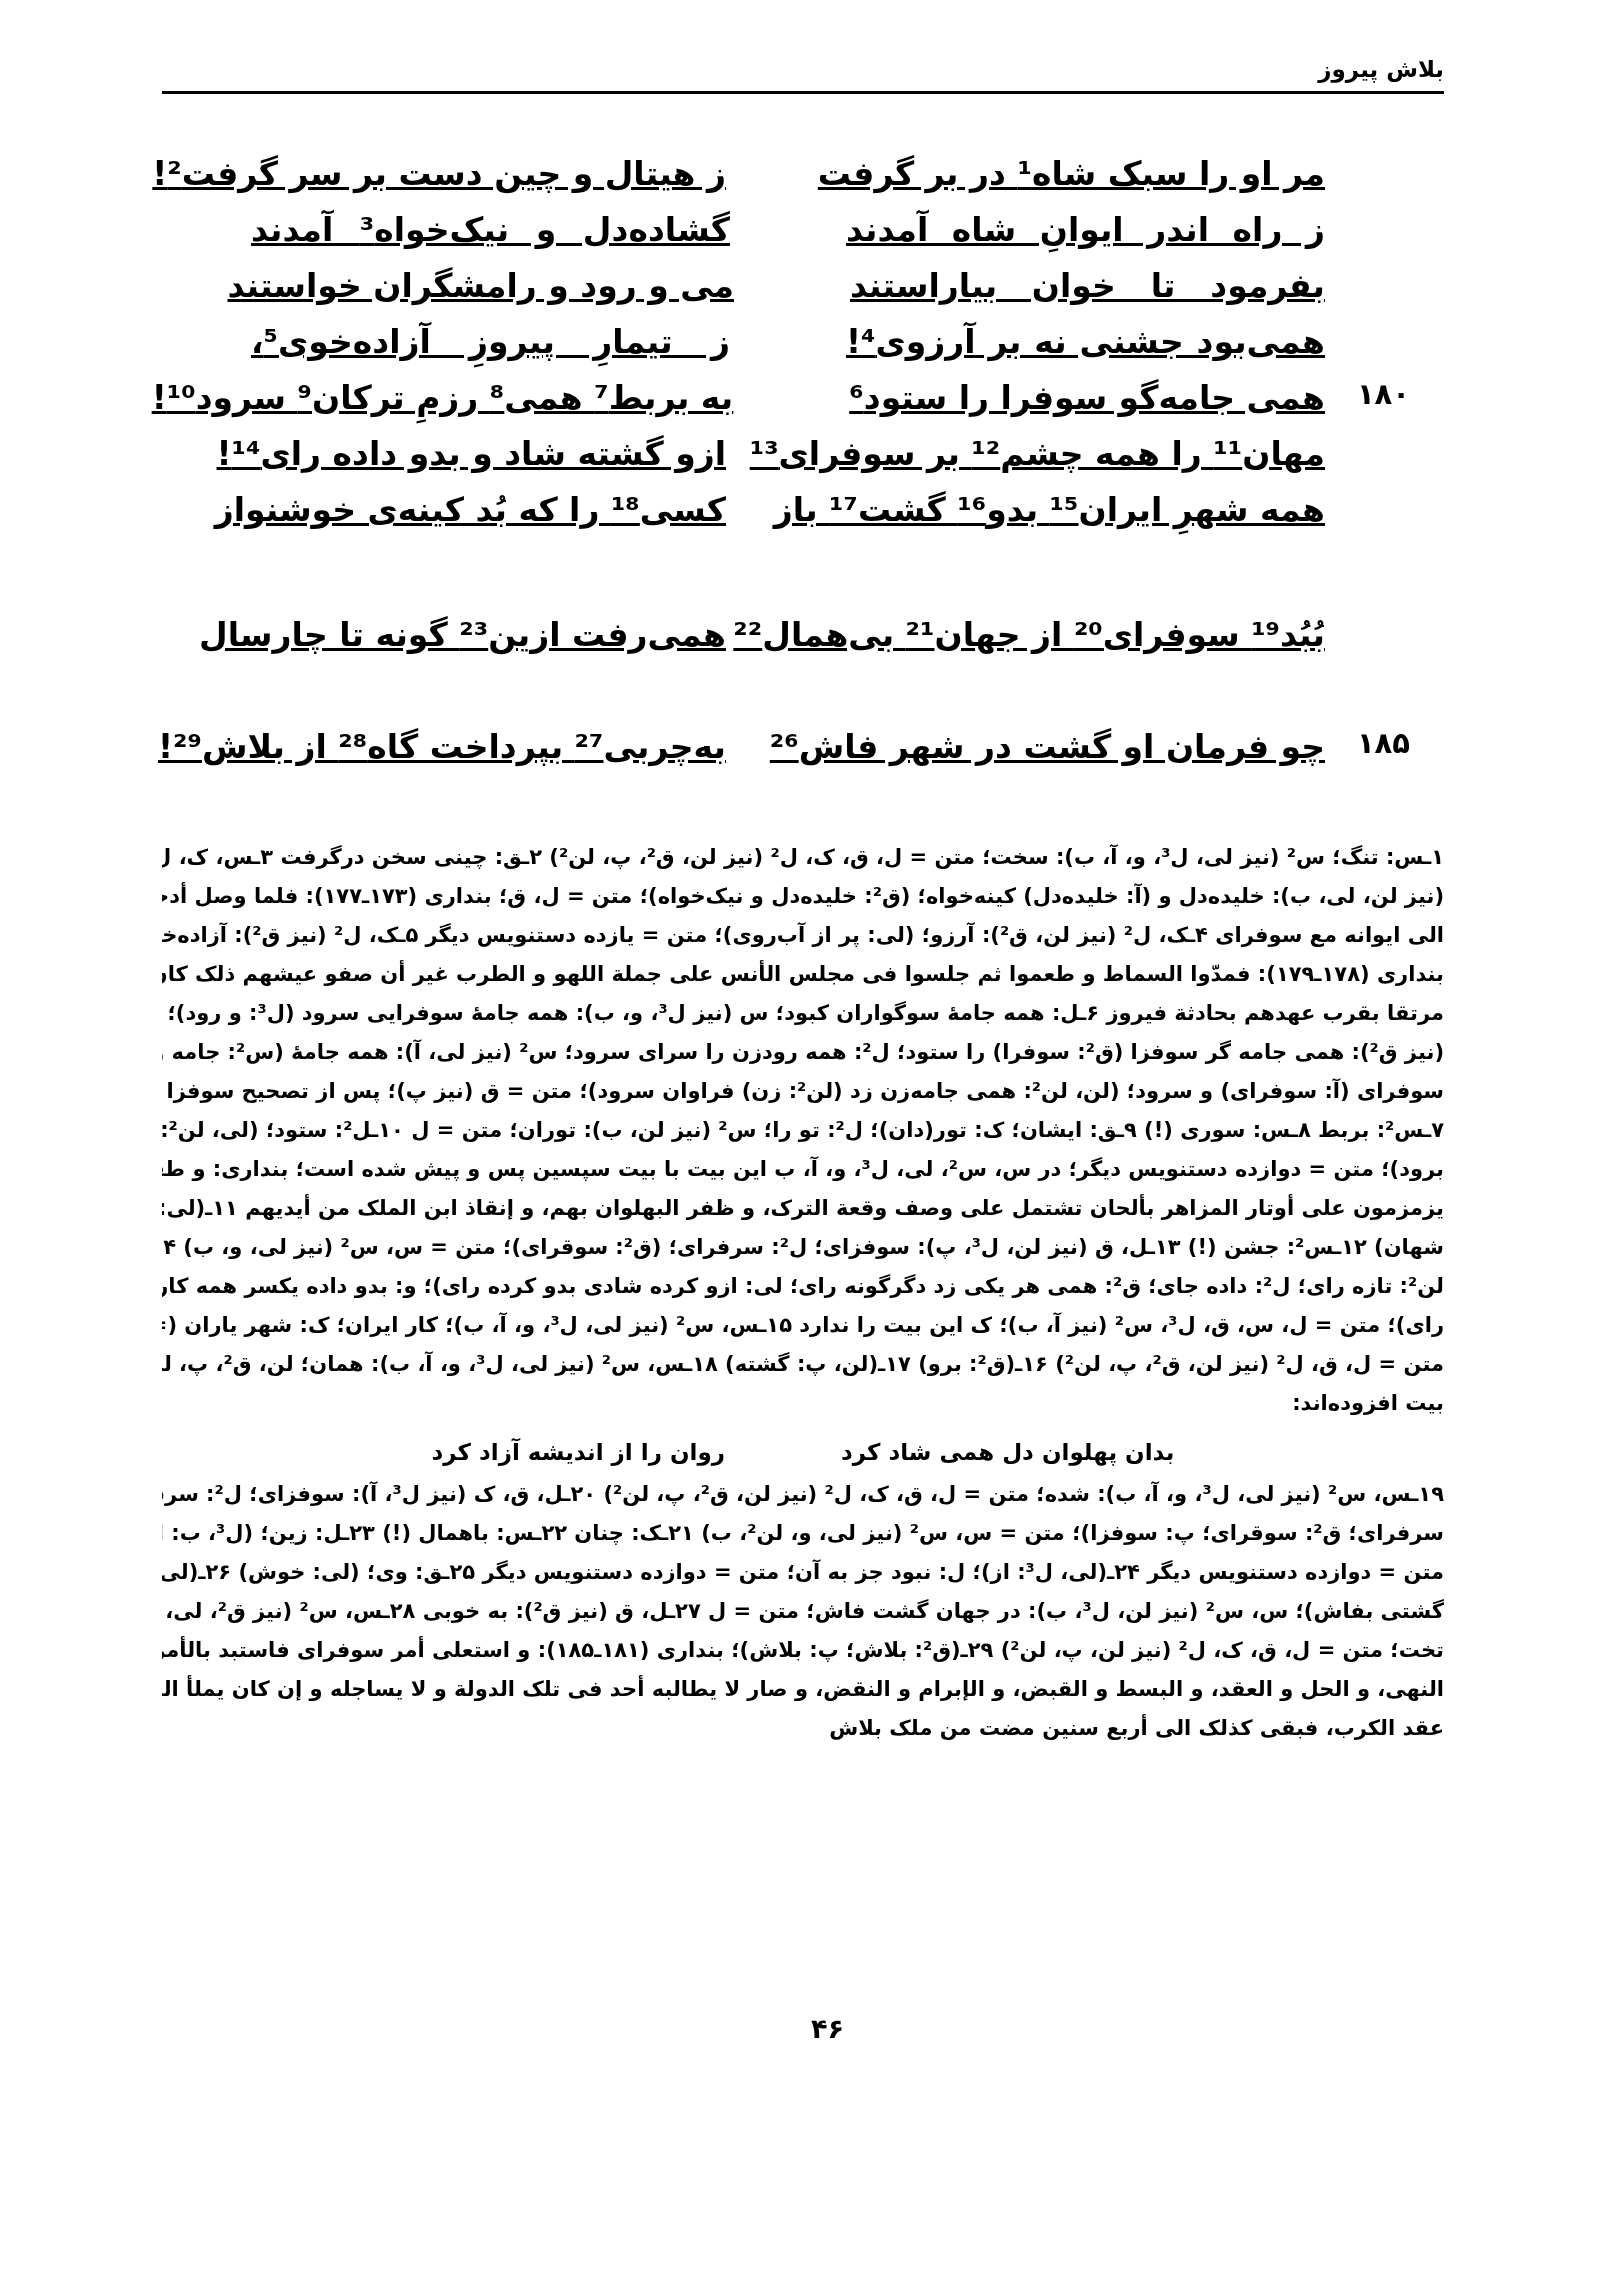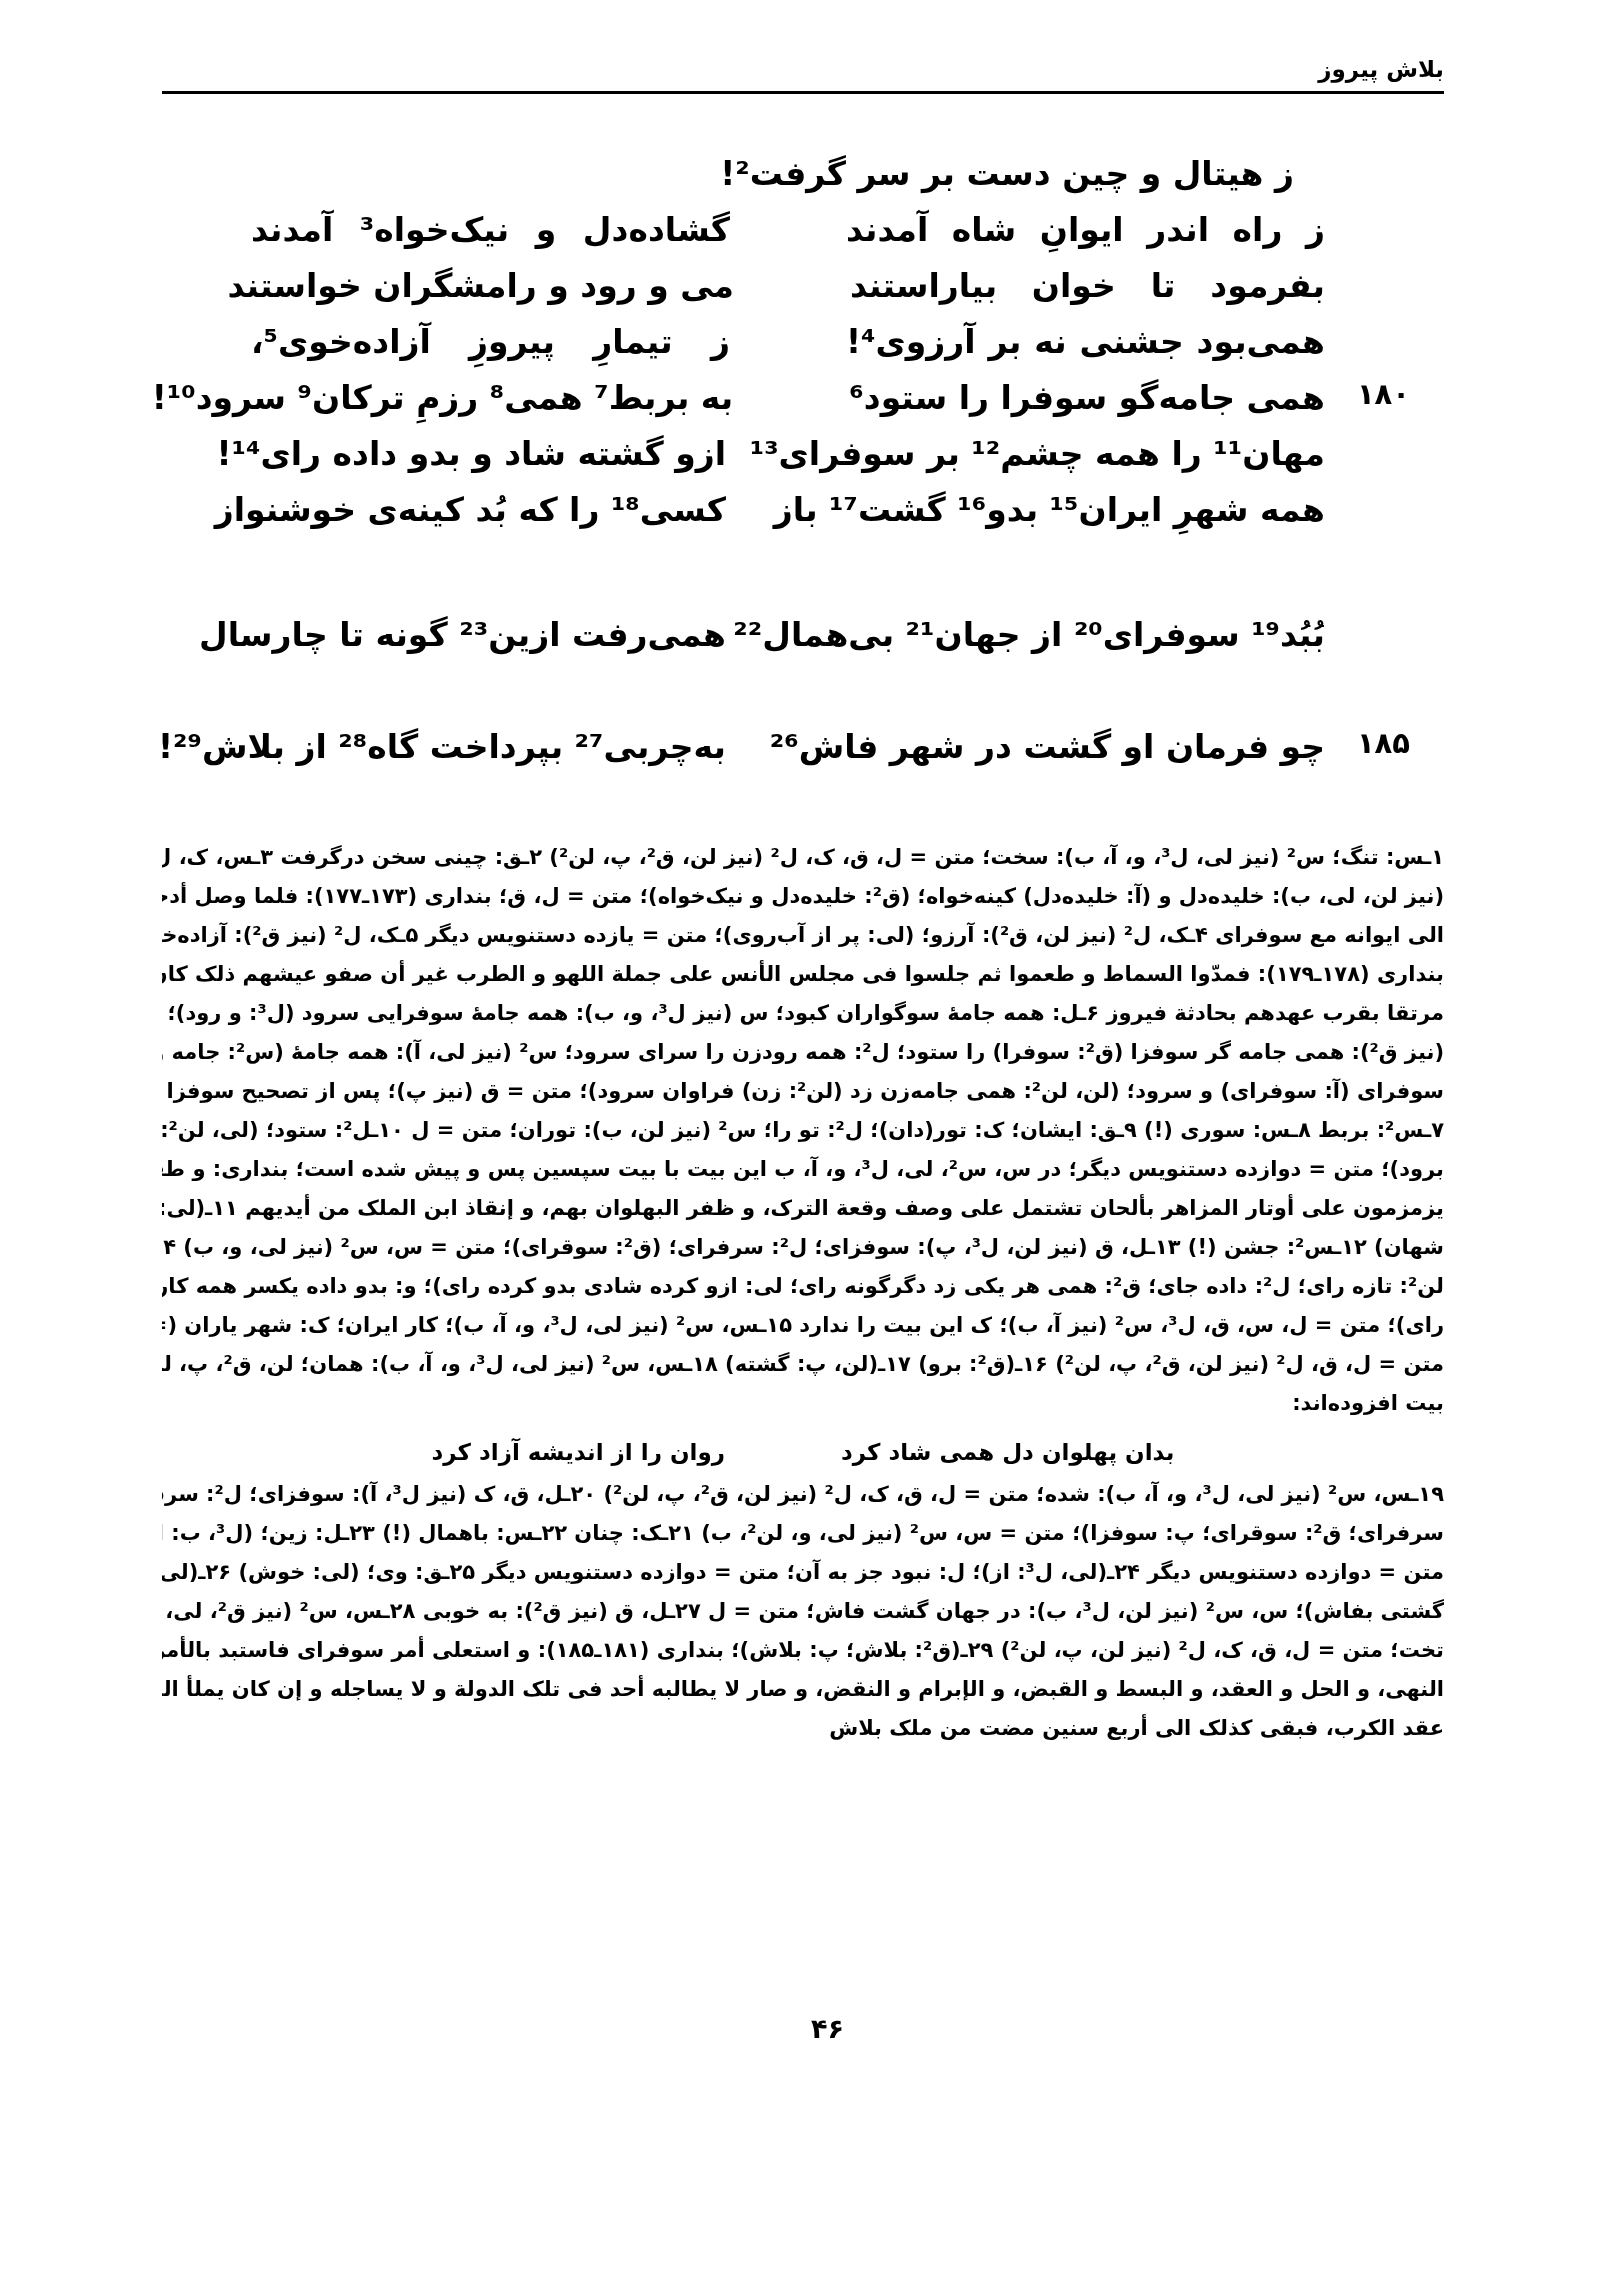--- a/index.html
+++ b/index.html
@@ -18,21 +18,21 @@
       position: absolute; left: 0; right: 0; top: 35px; height: 2.9px; background: #000;
     }
     .verse-block {
       position: absolute; left: 251px; width: 1159px; direction: rtl;
     }
     .verse-row {
       display: flex; flex-direction: row; height: 56px; align-items: center; position: relative;
     }
     .hemistich {
       width: 483px; font-size: 33px; font-weight: bold; white-space: nowrap;
-      text-align: justify; text-align-last: justify; line-height: 39px;
+      text-align: justify; text-align-last: justify; line-height: 39px; text-decoration: underline;
     }
     .hemistich.right { margin-right: 85px; }
     .hemistich.left { margin-right: 116px; }
     .verse-num {
       position: absolute; right: 0; top: 7.7px; font-size: 29px; font-weight: bold;
       width: 68px; text-align: right;
     }
     .footnotes {
       position: absolute; left: 162px; width: 1282px; top: 838px; direction: rtl;
       font-size: 21px; font-weight: bold; line-height: 39px; text-align: justify;
@@ -53,20 +53,21 @@
 <body>
 
 <div class="page-header">
   <div class="running-head">بلاش پیروز</div>
   <div class="header-rule"></div>
 </div>
 
 <div class="verse-block" style="top:145px;">
   <div class="verse-row">
       <span class="verse-num"></span>
+      <span class="hemistich right">مر او را سبک شاه¹ در بر گرفت</span>
       <span class="hemistich left">ز هیتال و چین دست بر سر گرفت²!</span>
     </div>
   <div class="verse-row">
       <span class="verse-num"></span>
       <span class="hemistich right">ز راه اندر ایوانِ شاه آمدند</span>
       <span class="hemistich left">گشاده‌دل و نیک‌خواه³ آمدند</span>
     </div>
   <div class="verse-row">
       <span class="verse-num"></span>
       <span class="hemistich right">بفرمود تا خوان بیاراستند</span>

